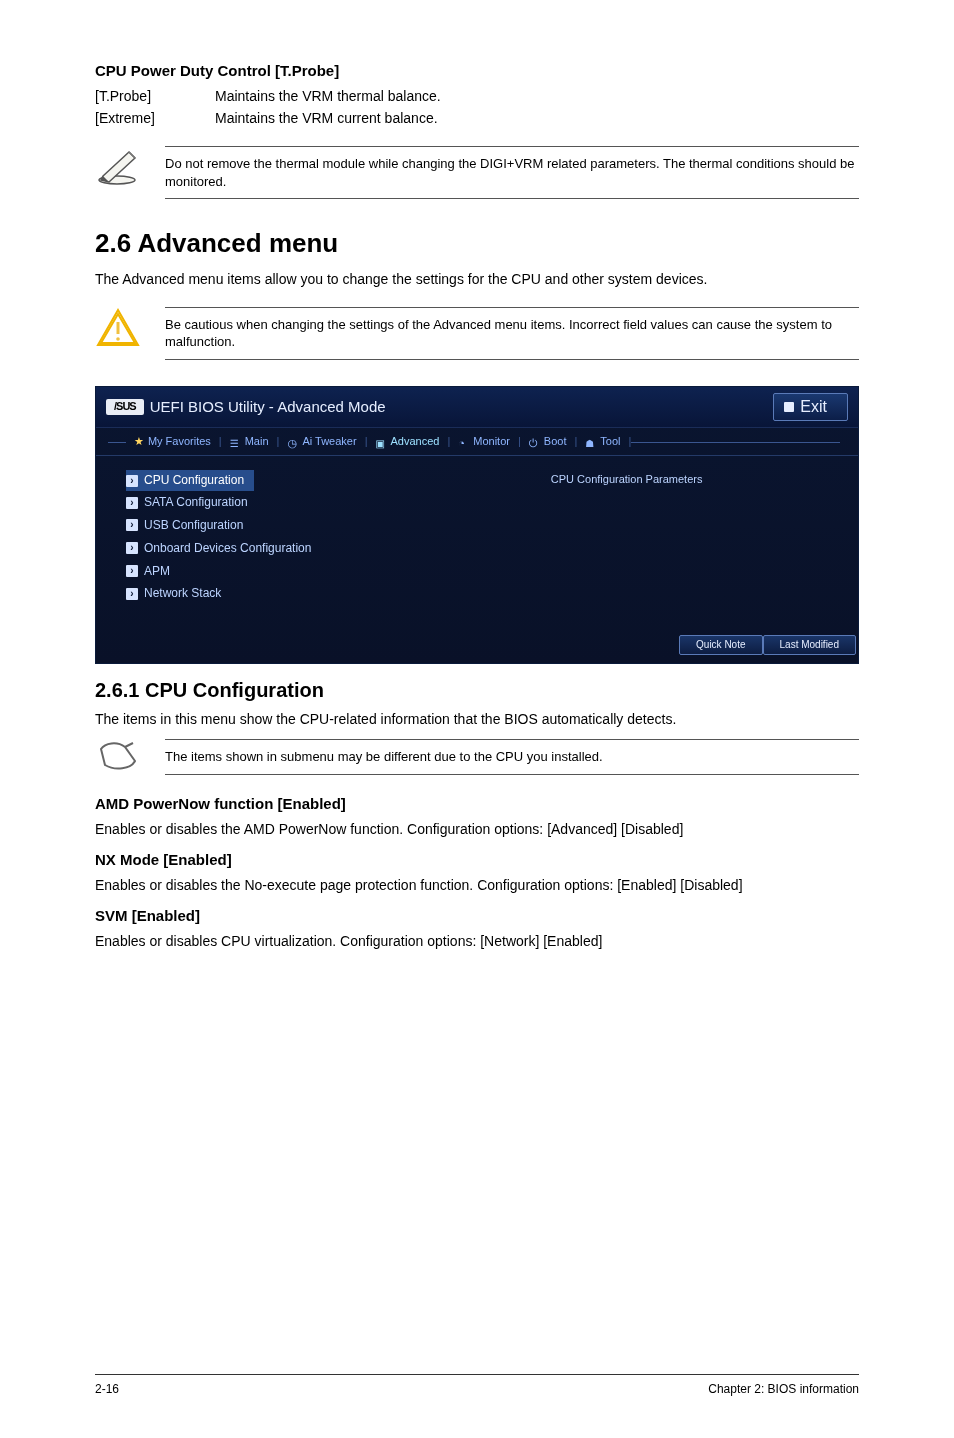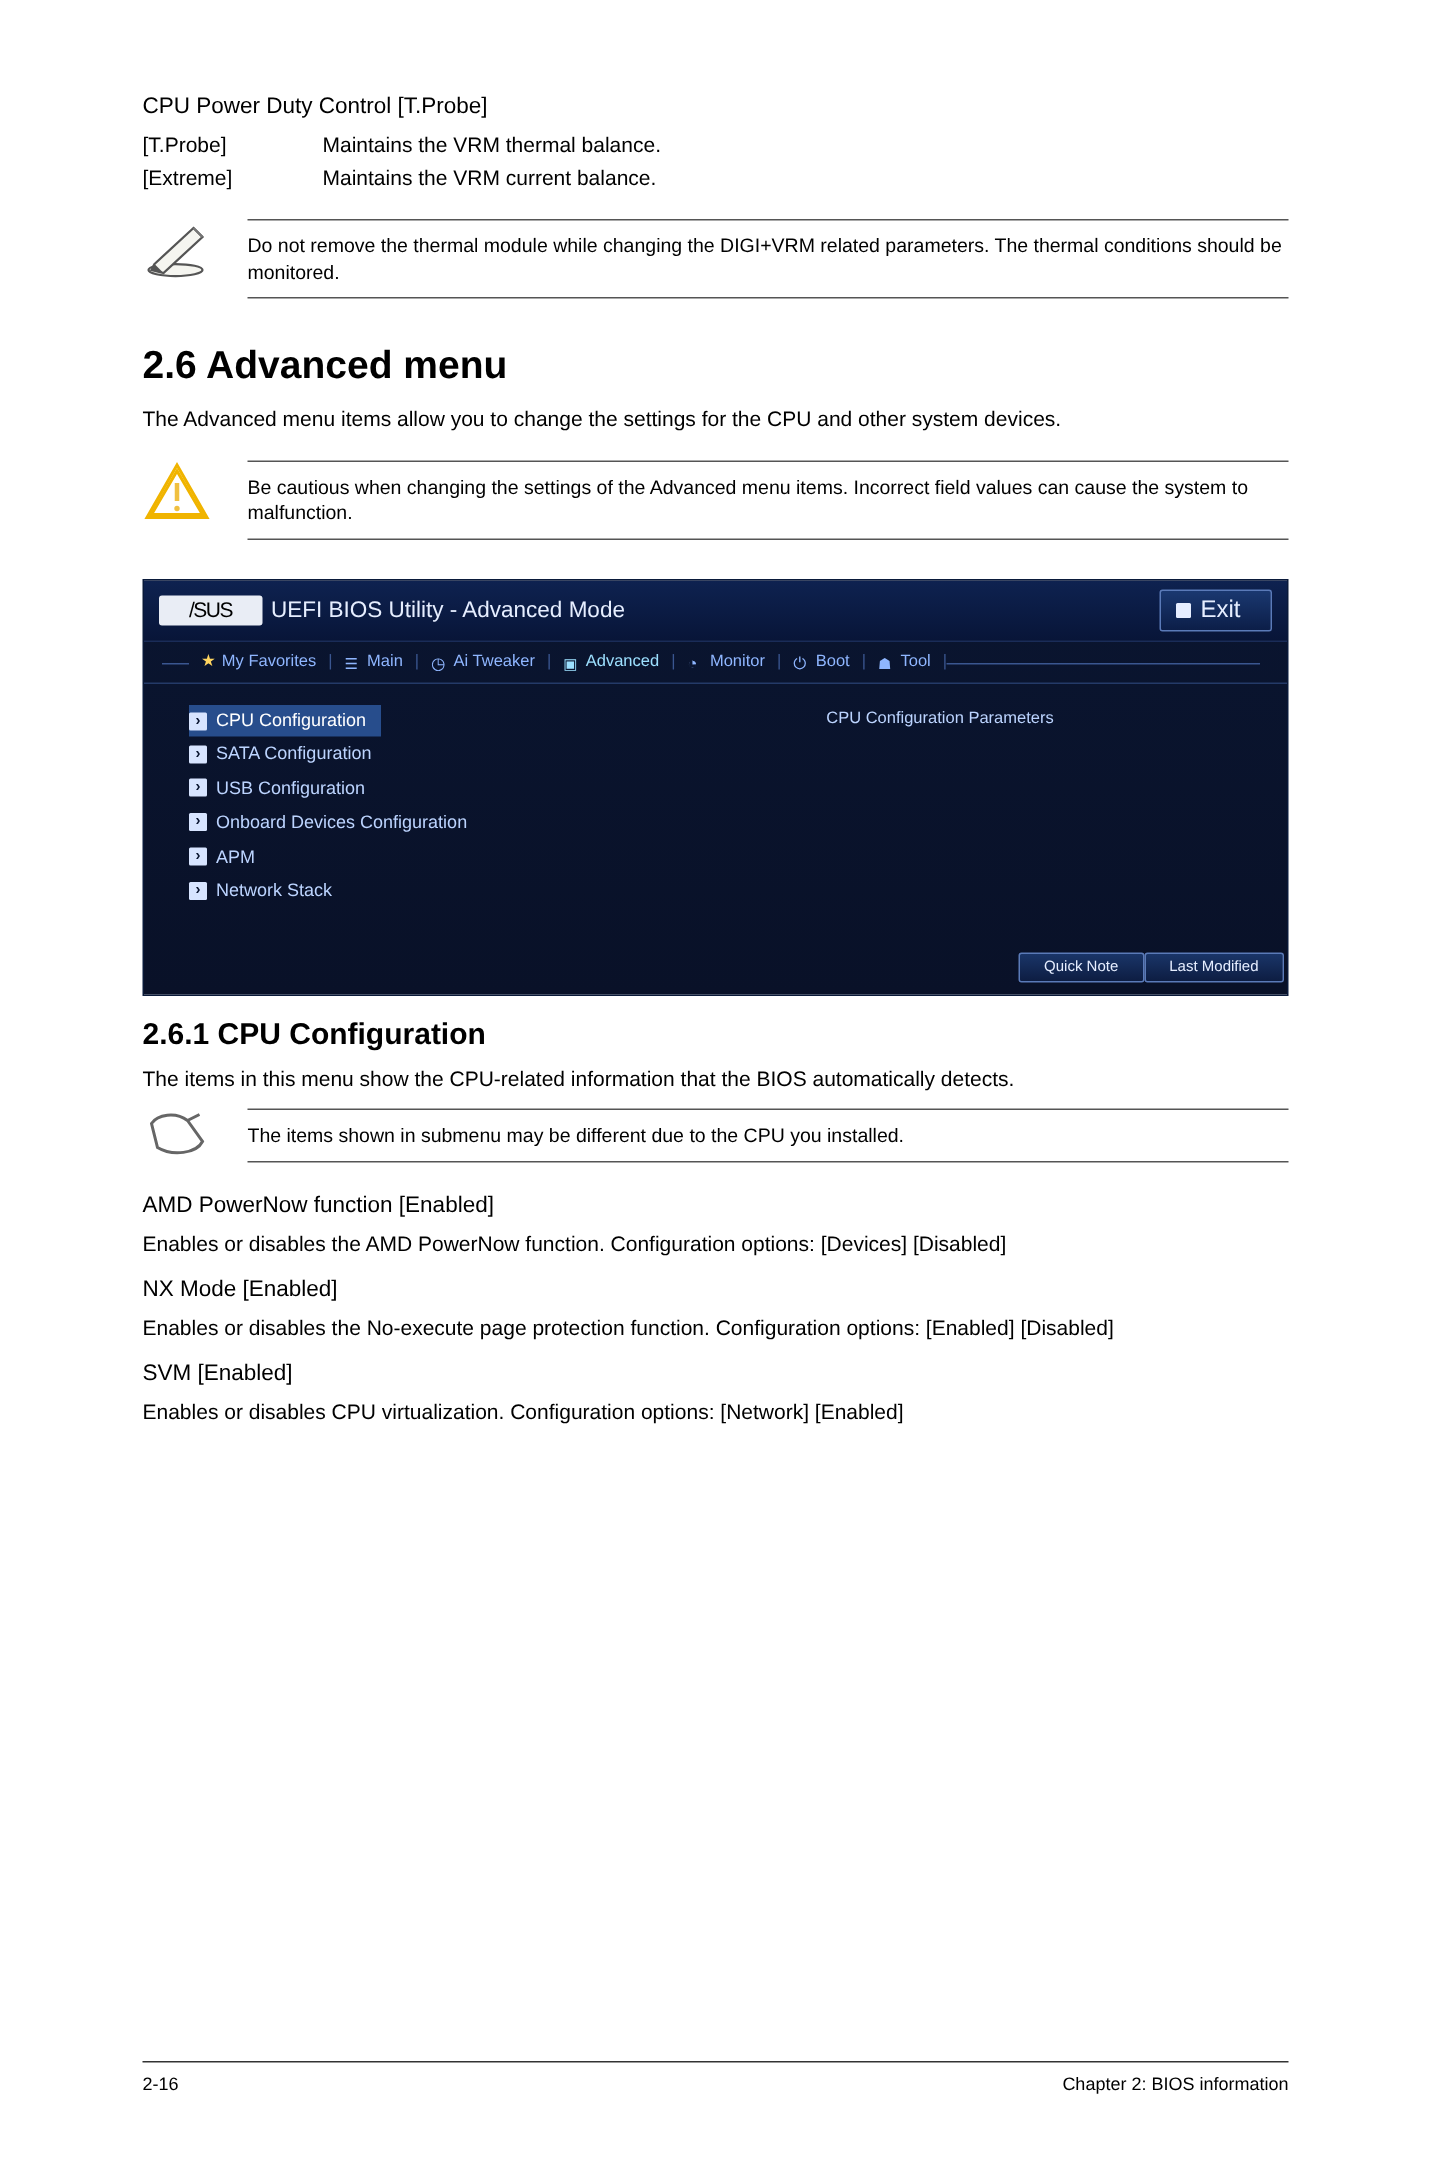--- a/index.html
+++ b/index.html
@@ -8,21 +8,21 @@
     background: #fff;
     color: #000;
     width: 954px;
     height: 1438px;
     padding: 60px 95px 40px 95px;
     position: relative;
     font-size: 14px;
     line-height: 1.4;
   }
 
-  h3.bold-heading { font-weight: normal; font-size: 15px; margin-bottom: 6px; }
+  h3.bold-heading { font-weight: bold; font-size: 15px; margin-bottom: 6px; }
   .def-table { margin-bottom: 14px; }
   .def-row { display: flex; margin-bottom: 2px; }
   .def-term { width: 120px; flex-shrink: 0; }
   .def-desc { }
 
   .note-block {
     display: flex;
     align-items: flex-start;
     margin: 18px 0 26px 0;
   }
@@ -58,21 +58,21 @@
   }
   .bios-titlebar {
     display: flex;
     align-items: center;
     justify-content: space-between;
     background: linear-gradient(#0e2250, #081538);
     padding: 6px 10px;
     border-bottom: 1px solid #1a2c58;
   }
   .bios-title-left { display: flex; align-items: center; gap: 6px; font-size: 15px; color: #e6eeff; }
-  .asus-logo { font-family: Arial Black, Arial, sans-serif; font-weight: 400; background: #e9edf5; color: #000; padding: 0 20px; font-size: 14px; letter-spacing: -1px; border-radius: 2px; }
+  .asus-logo { font-family: Arial Black, Arial, sans-serif; font-weight: 700; background: #e9edf5; color: #000; padding: 0 8px; font-size: 11px; letter-spacing: -1px; border-radius: 2px; }
   .exit-btn {
     background: linear-gradient(#1a3870, #0c1e48);
     border: 1px solid #5a7ab8;
     color: #e6eeff;
     font-size: 16px;
     padding: 2px 20px 2px 26px;
     border-radius: 2px;
     position: relative;
   }
   .exit-btn::before {
@@ -284,21 +284,21 @@
   <div class="note-icon-wrap">
     <svg width="46" height="34" viewBox="0 0 46 34">
       <path d="M6 10 C 10 4, 22 2, 30 8 L40 22 C 36 30, 20 32, 10 26 Z" fill="none" stroke="#666" stroke-width="2"></path>
       <path d="M30 8 L38 4" stroke="#666" stroke-width="2"></path>
     </svg>
   </div>
   <div class="note-text">The items shown in submenu may be different due to the CPU you installed.</div>
 </div>
 
 <h3 class="bold-heading">AMD PowerNow function [Enabled]</h3>
-<p class="body-text">Enables or disables the AMD PowerNow function. Configuration options: [Devices] [Disabled]</p>
+<p class="body-text">Enables or disables the AMD PowerNow function. Configuration options: [Advanced] [Disabled]</p>
 
 <h3 class="bold-heading" style="margin-top:8px;">NX Mode [Enabled]</h3>
 <p class="body-text">Enables or disables the No-execute page protection function. Configuration options: [Enabled] [Disabled]</p>
 
 <h3 class="bold-heading" style="margin-top:8px;">SVM [Enabled]</h3>
 <p class="body-text">Enables or disables CPU virtualization. Configuration options: [Network] [Enabled]</p>
 
 <div class="page-footer">
   <span>2-16</span>
   <span>Chapter 2: BIOS information</span>

